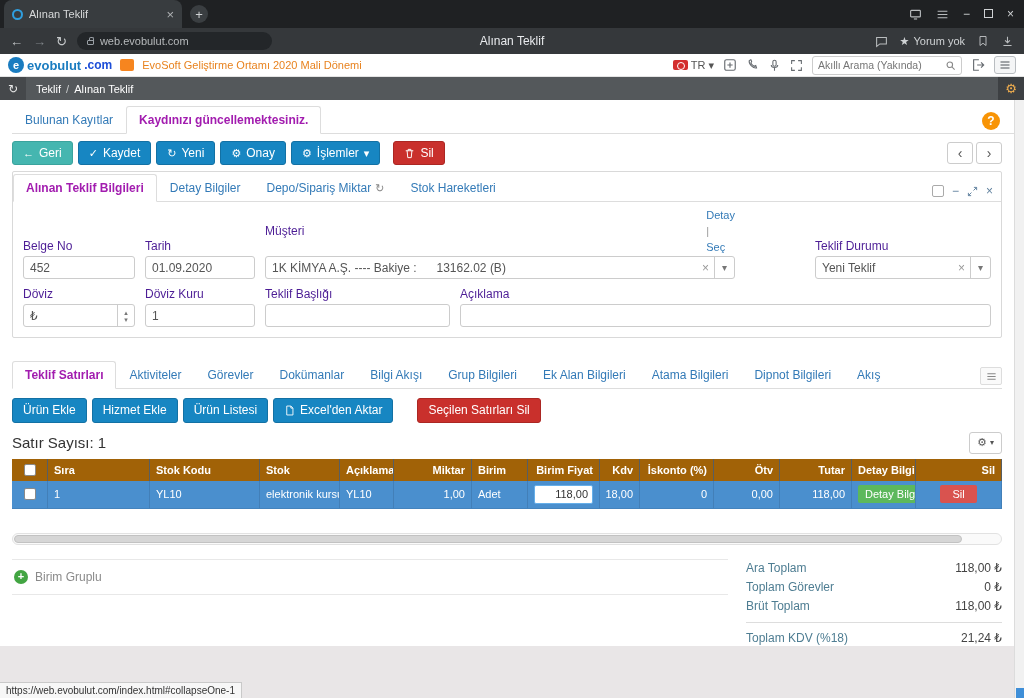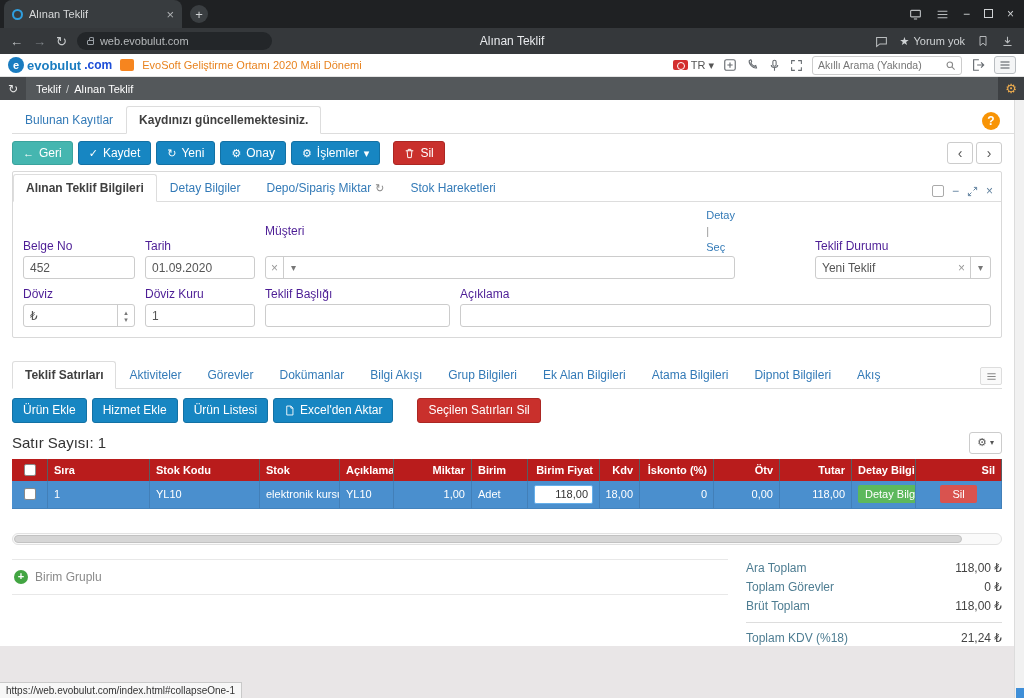--- a/index.html
+++ b/index.html
@@ -56,21 +56,21 @@
   
   .content { position:absolute; top:100px; left:0; right:0; bottom:0; background:#fff; overflow:hidden; }
   .gray-rest { position:absolute; left:0; right:10px; bottom:0; height:52px; background:#e9e6e7; }
   .vscroll { position:absolute; top:0; right:0; bottom:0; width:10px; background:#f1f1f1; border-left:1px solid #dcdcdc; z-index:4; }
   .vthumb { position:absolute; bottom:0; left:1px; width:8px; height:10px; background:#3f8fd8; }
   .statusbar { position:absolute; left:0; bottom:0; background:#f7f7f7; border:1px solid #c9c9c9; border-left:none; border-bottom:none; font-size:10px; color:#333; padding:2px 6px; z-index:6; }
 
   
   .nav-tabs { display:flex; align-items:flex-end; border-bottom:1px solid #ddd; }
   .tab { padding:6px 12px; font-size:12px; color:#337ab7; cursor:pointer; border:1px solid transparent; margin-bottom:-1px; white-space:nowrap; display:flex; align-items:center; gap:4px; }
-  .tab.active { color:#404040; font-weight:bold; background:#fff; border-color:#ddd #ddd #fff; border-radius:3px 3px 0 0; }
+  .tab.active { color:#a21caf; font-weight:bold; background:#fff; border-color:#ddd #ddd #fff; border-radius:3px 3px 0 0; }
 
   .rectabs-row { padding:6px 0 0 12px; position:relative; }
   .helpbtn { position:absolute; right:24px; top:12px; width:18px; height:18px; border-radius:50%; background:#f89406; color:#fff; font-weight:bold; font-size:12px; display:flex; align-items:center; justify-content:center; cursor:pointer; }
 
   
   .toolrow { display:flex; align-items:center; gap:5px; margin:7px 22px 0 12px; }
   .btn { display:inline-flex; align-items:center; gap:5px; padding:4px 10px; font-size:12px; color:#fff; border-radius:3px; border:1px solid rgba(0,0,0,0.18); cursor:pointer; line-height:1.2; }
   .btn .bi { font-size:11px; display:flex; }
   .btn-teal { background:#45b6b0; border-color:#3aa39d; }
   .btn-blue { background:#1786c2; border-color:#1371a4; }
@@ -106,21 +106,21 @@
   .actrow { display:flex; align-items:center; gap:5px; margin:9px 22px 0 12px; }
   .gap14 { width:14px; }
 
   .satirrow { display:flex; align-items:center; margin:9px 22px 0 12px; }
   .satirlabel { font-size:15px; color:#333; }
   .gridgear { margin-left:auto; height:22px; border:1px solid #ccc; background:#fff; border-radius:3px; display:flex; align-items:center; gap:3px; padding:0 7px; color:#555; font-size:11px; cursor:pointer; }
 
   
   .gtable { margin:5px 0 0 12px; width:990px; font-size:11px; }
   .g-head, .g-row { display:flex; }
-  .g-head { background:#b91c1c; color:#fff; font-weight:bold; }
+  .g-head { background:#a16207; color:#fff; font-weight:bold; }
   .g-head .gc { border-right:1px solid #575e63; padding:5px 6px; }
   .g-row { background:#4a8fce; color:#fff; }
   .g-row .gc { border-right:1px solid rgba(0,0,0,0.10); border-bottom:1px solid rgba(0,0,0,0.08); padding:4px 6px; }
   .gc { display:flex; align-items:center; overflow:hidden; white-space:nowrap; }
   .num { justify-content:flex-end; }
   .ctr { justify-content:center; }
   .c0{width:36px;justify-content:center;} .c1{width:102px;} .c2{width:110px;} .c3{width:80px;}
   .c4{width:54px;} .c5{width:78px;} .c6{width:56px;} .c7{width:72px;} .c8{width:40px;}
   .c9{width:74px;} .c10{width:66px;} .c11{width:72px;} .c12{width:64px;} .c13{flex:1;}
   .gcheck { width:12px; height:12px; background:#fff; border:1px solid #8a8a8a; border-radius:2px; cursor:pointer; }
@@ -371,20 +371,21 @@
           <div class="fcol" style="width:470px;margin-left:10px;">
             <div class="lblrow">
               <span class="flabel" style="margin-bottom:0;">Müşteri</span>
               <span class="linkset">
                 <span class="lnk">Detay</span>
                 <span class="sep">|</span>
                 <span class="lnk">Seç</span>
               </span>
             </div>
             <div class="sel">
+              <span class="txt">1K KİMYA A.Ş. ---- Bakiye :      13162.02 (B)</span>
               <span class="clr">×</span>
               <span class="dd">▾</span>
             </div>
           </div>
           <div style="flex:1;"></div>
           <div class="fcol" style="width:176px;">
             <span class="flabel">Teklif Durumu</span>
             <div class="sel">
               <span class="txt">Yeni Teklif</span>
               <span class="clr">×</span>

